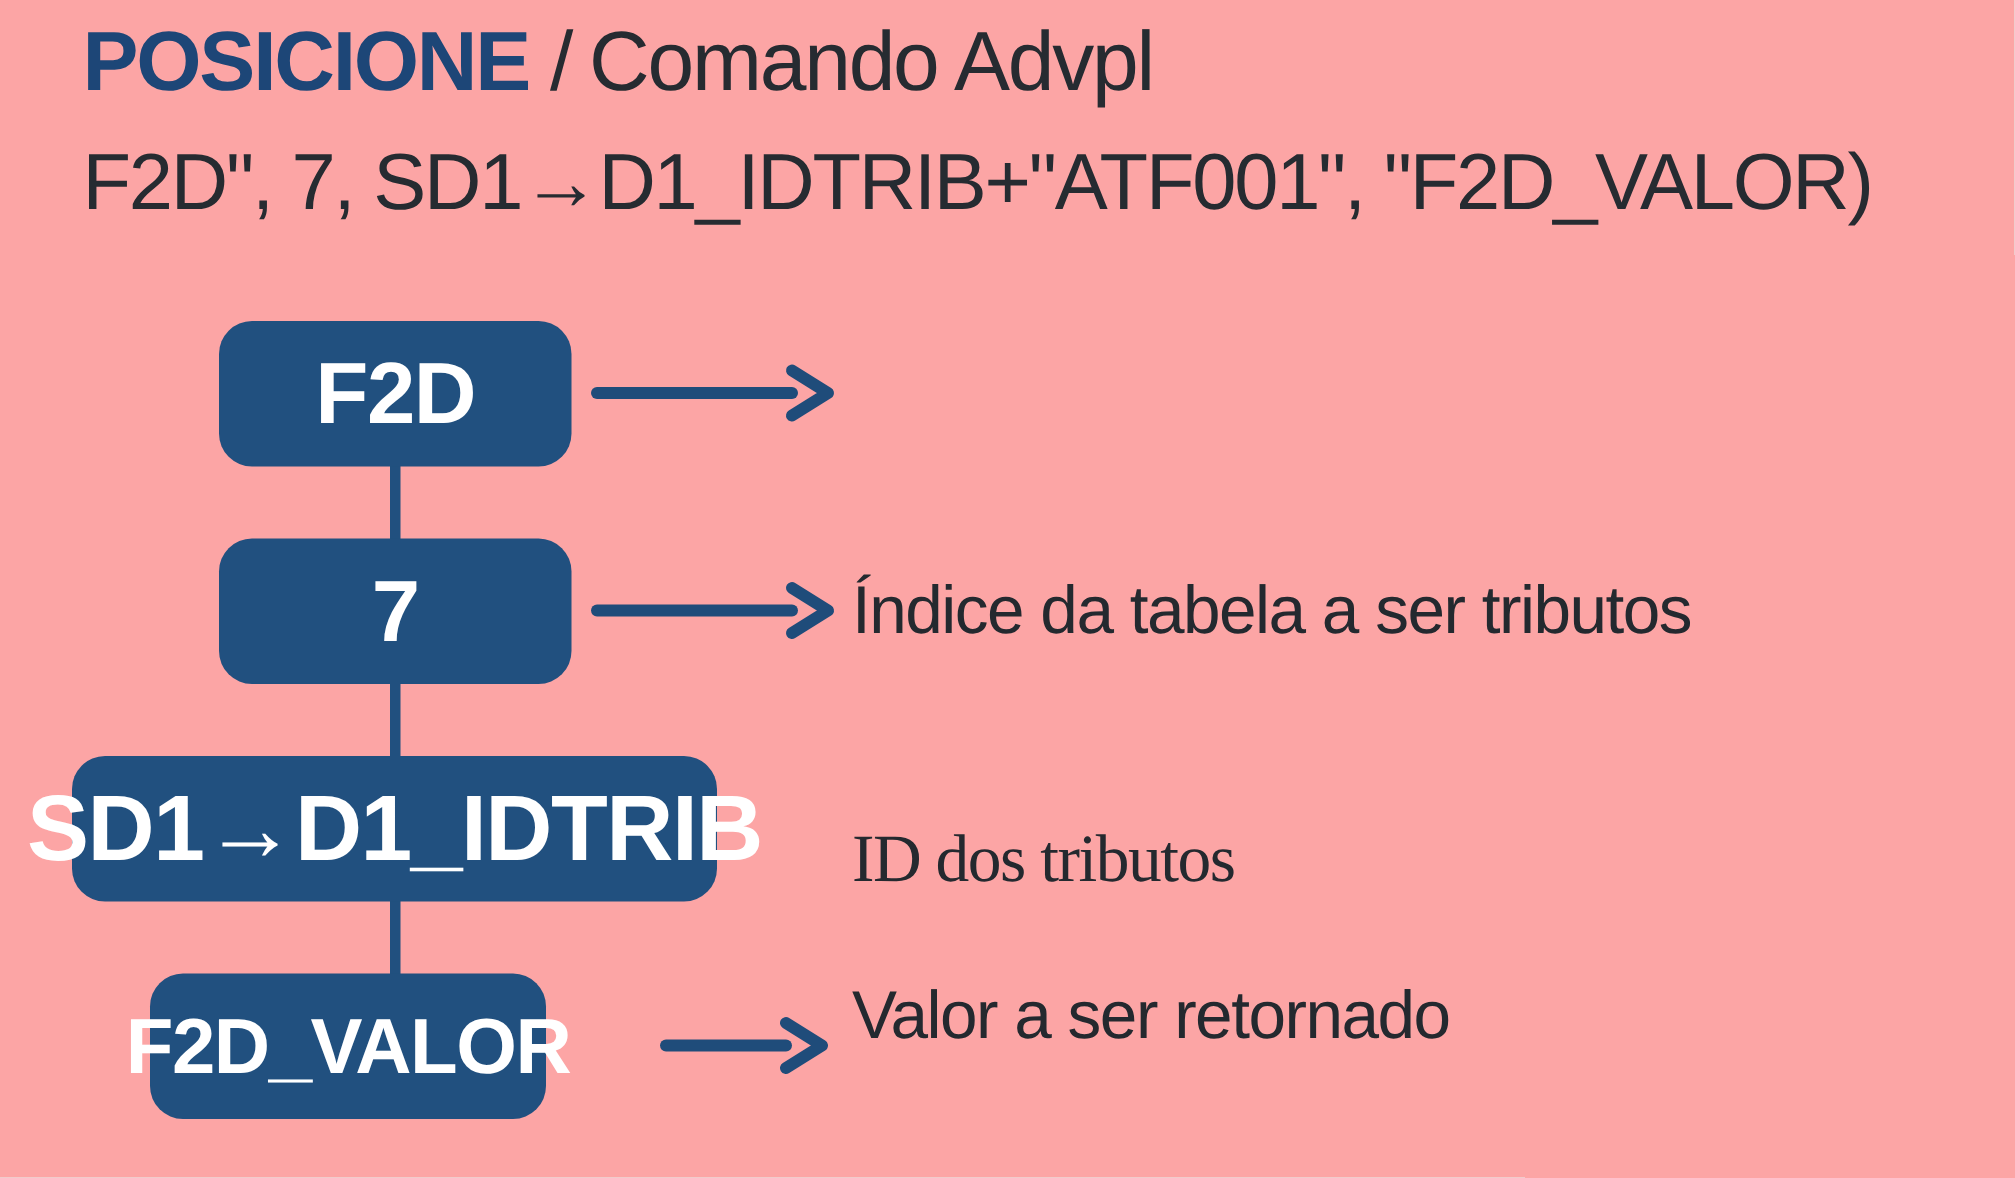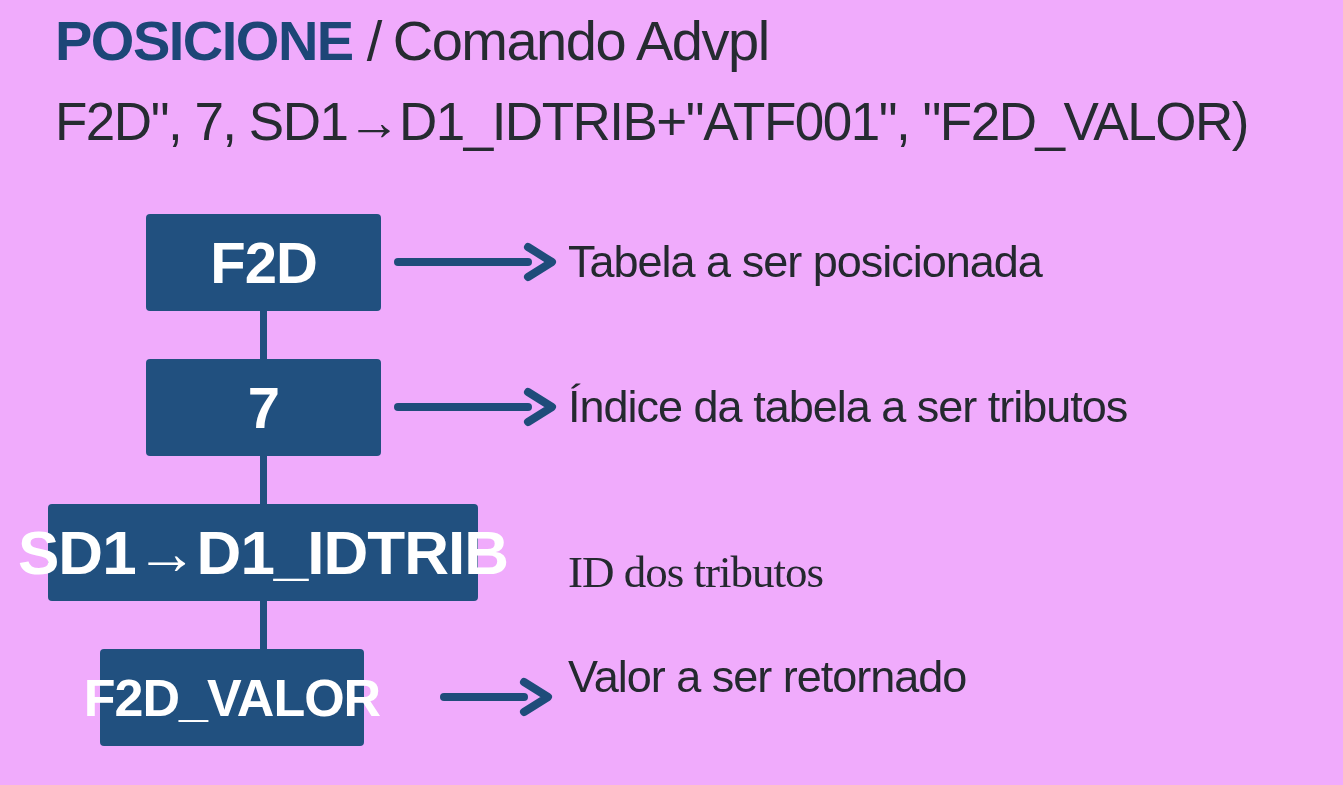--- a/index.html
+++ b/index.html
@@ -4,21 +4,21 @@
 <style>
   html, body {
     margin: 0;
     padding: 0;
     background: #e9e9e9;
   }
   .canvas {
     position: relative;
     width: 1343px;
     height: 785px;
-    background: #f0abfc;
+    background: #fca5a5;
     overflow: hidden;
     font-family: "Liberation Sans", "DejaVu Sans", sans-serif;
   }
 
   
   .title-line {
     position: absolute;
     left: 55px;
     top: 10px;
     font-size: 56px;
@@ -56,21 +56,21 @@
     position: absolute;
     left: 260px;
     top: 262px;
     width: 7px;
     height: 436px;
     background: #21507f;
   }
   .pbox {
     position: absolute;
     background: #21507f;
-    border-radius: 4px;
+    border-radius: 22px;
     color: #ffffff;
     font-weight: 700;
     display: flex;
     align-items: center;
     justify-content: center;
     letter-spacing: -1px;
     white-space: nowrap;
   }
   .pbox.b1 { left: 146px; top: 214px; width: 235px; height: 97px; font-size: 58px; }
   .pbox.b2 { left: 146px; top: 359px; width: 235px; height: 97px; font-size: 58px; }
@@ -128,18 +128,17 @@
   </svg>
   <svg class="arrow a2" width="166" height="42" viewBox="0 0 166 42">
     <line x1="4" y1="21" x2="134" y2="21" stroke-width="8" stroke-linecap="round" stroke="#1f4c7a"></line>
     <path d="M134 6 L158 21 L134 36" fill="none" stroke-width="8" stroke-linecap="round" stroke-linejoin="round" stroke="#1f4c7a"></path>
   </svg>
   <svg class="arrow a4" width="116" height="42" viewBox="0 0 116 42">
     <line x1="4" y1="21" x2="84" y2="21" stroke-width="8" stroke-linecap="round" stroke="#1f4c7a"></line>
     <path d="M84 6 L108 21 L84 36" fill="none" stroke-width="8" stroke-linecap="round" stroke-linejoin="round" stroke="#1f4c7a"></path>
   </svg>
 
-  <div class="desc d1">Tabela a ser posicionada</div>
   <div class="desc d2">Índice da tabela a ser tributos</div>
   <div class="desc d3">ID dos tributos</div>
   <div class="desc d4">Valor a ser retornado</div>
 
 </div>
 
 </body></html>

